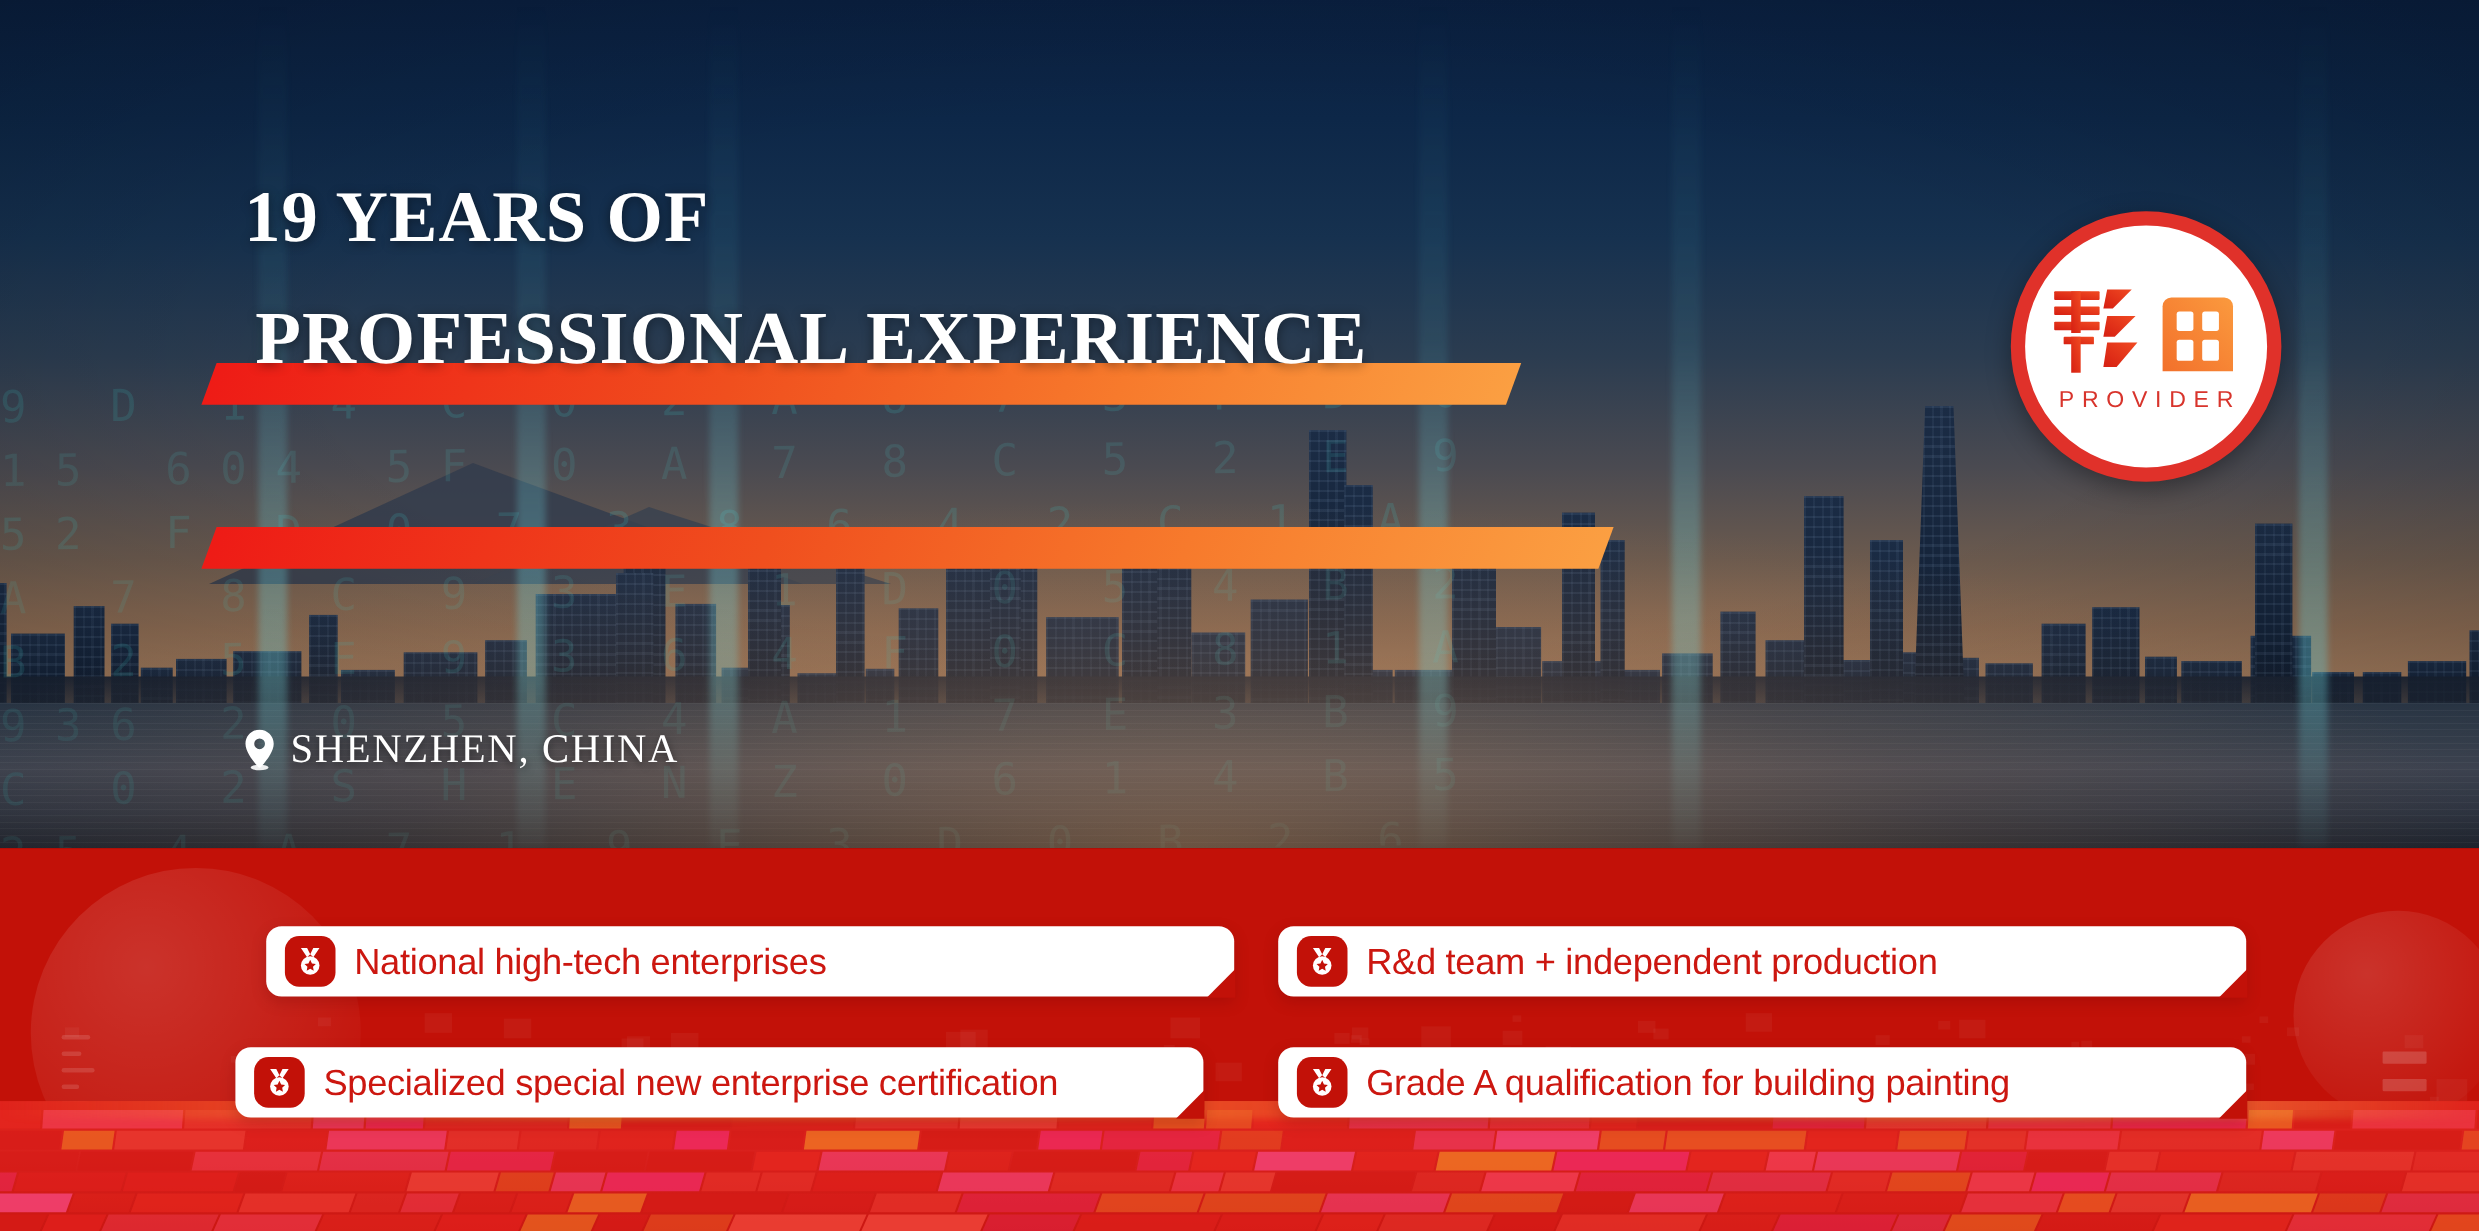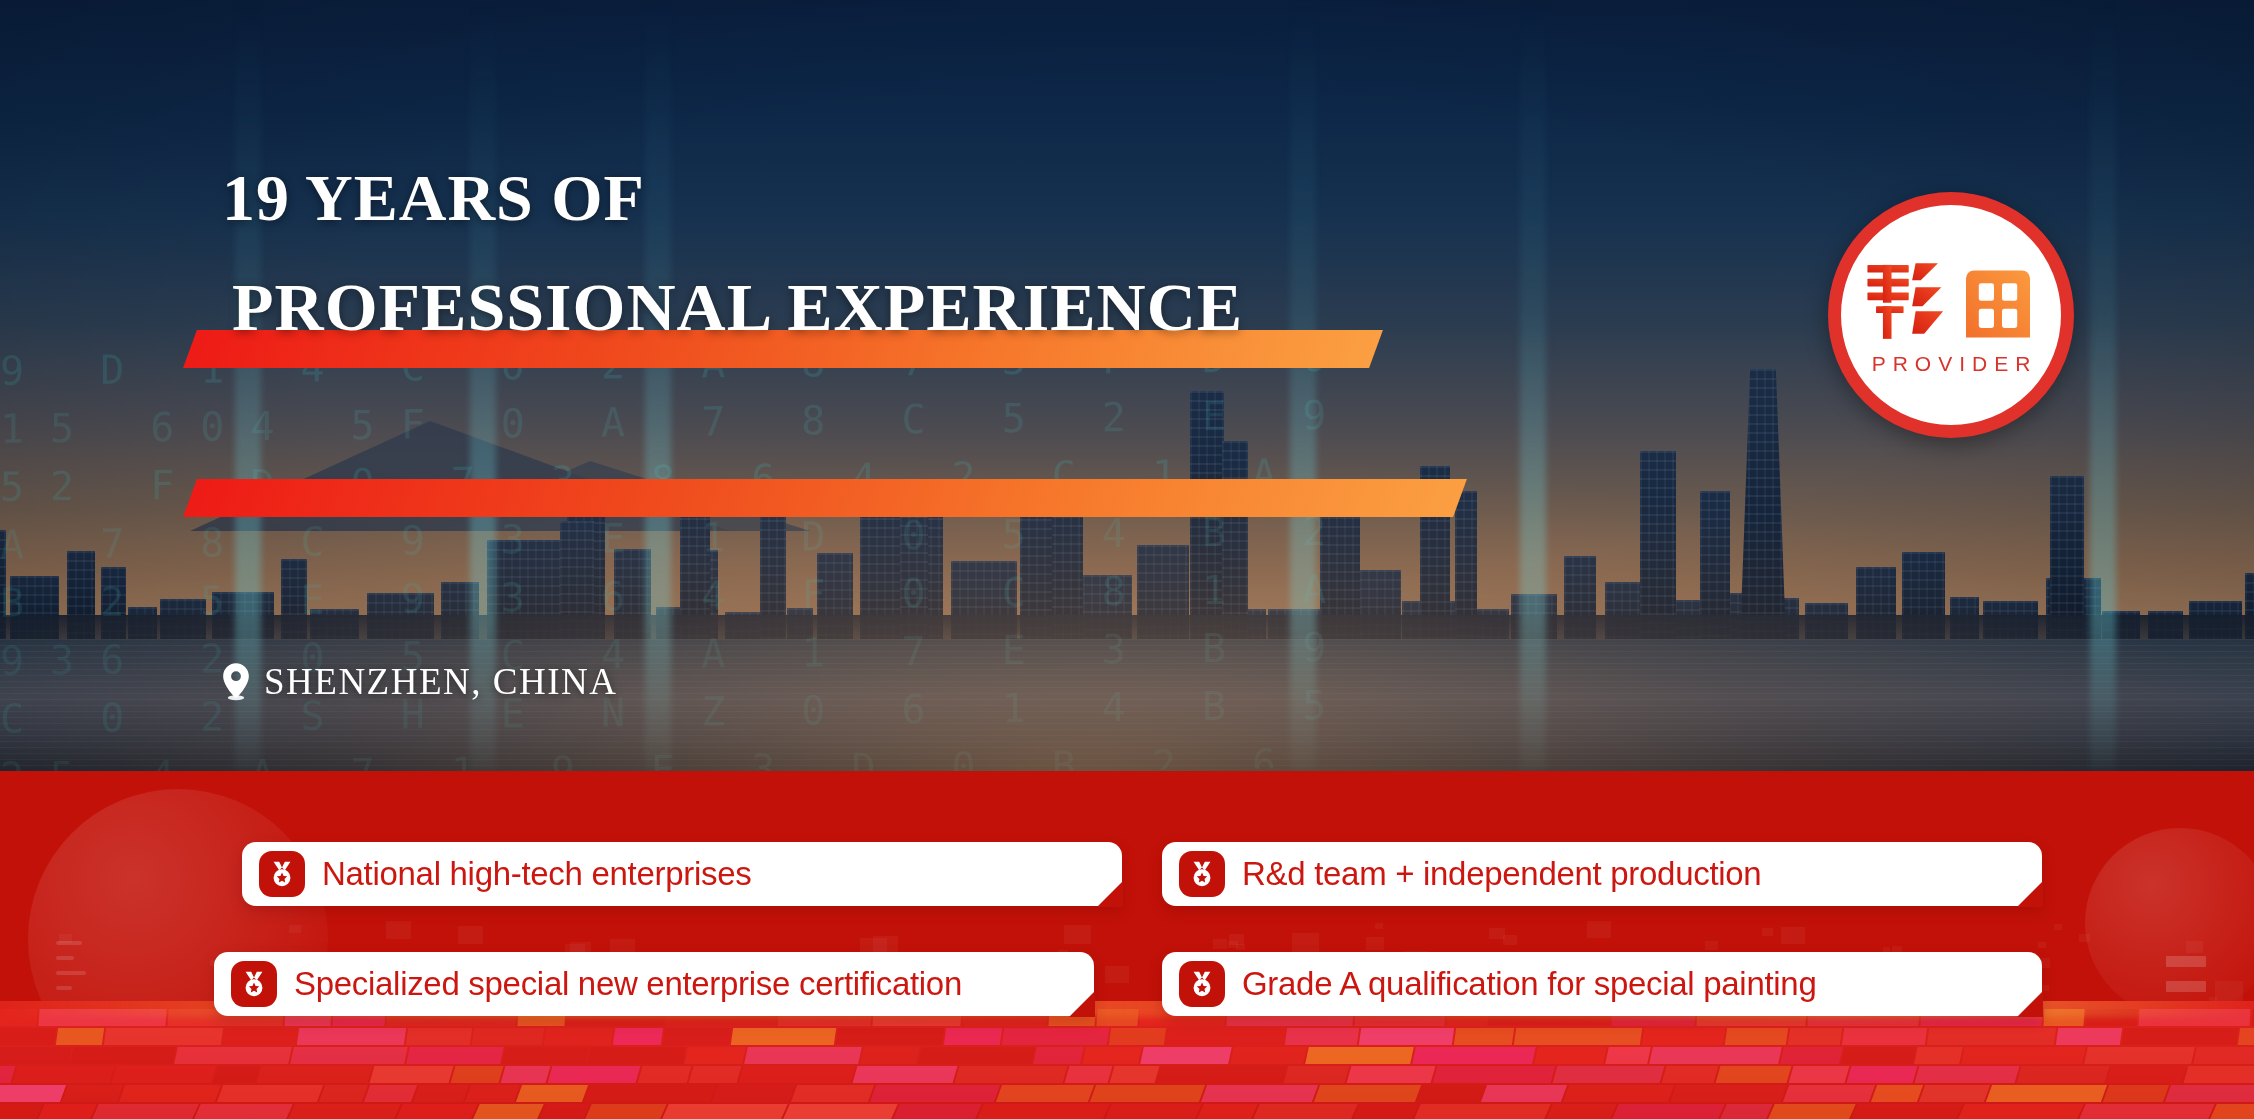--- a/index.html
+++ b/index.html
@@ -689,16 +689,16 @@
   </div>
 
   <div class="pill p4">
     <span class="pill-icon">
       <svg width="30" height="30" viewBox="0 0 32 32">
         <path d="M7 3h6l3 6-3 3-6-9zM25 3h-6l-3 6 3 3 6-9z" fill="#fff"></path>
         <circle cx="16" cy="20" r="9" fill="#fff"></circle>
         <path d="M16 14.5l1.7 3.5 3.8.5-2.8 2.7.7 3.8-3.4-1.8-3.4 1.8.7-3.8-2.8-2.7 3.8-.5z" fill="#c21108"></path>
       </svg>
     </span>
-    <span class="pill-label">Grade A qualification for special painting</span>
+    <span class="pill-label">Grade A qualification for building painting</span>
   </div>
 
 </div>
 
 </body></html>

